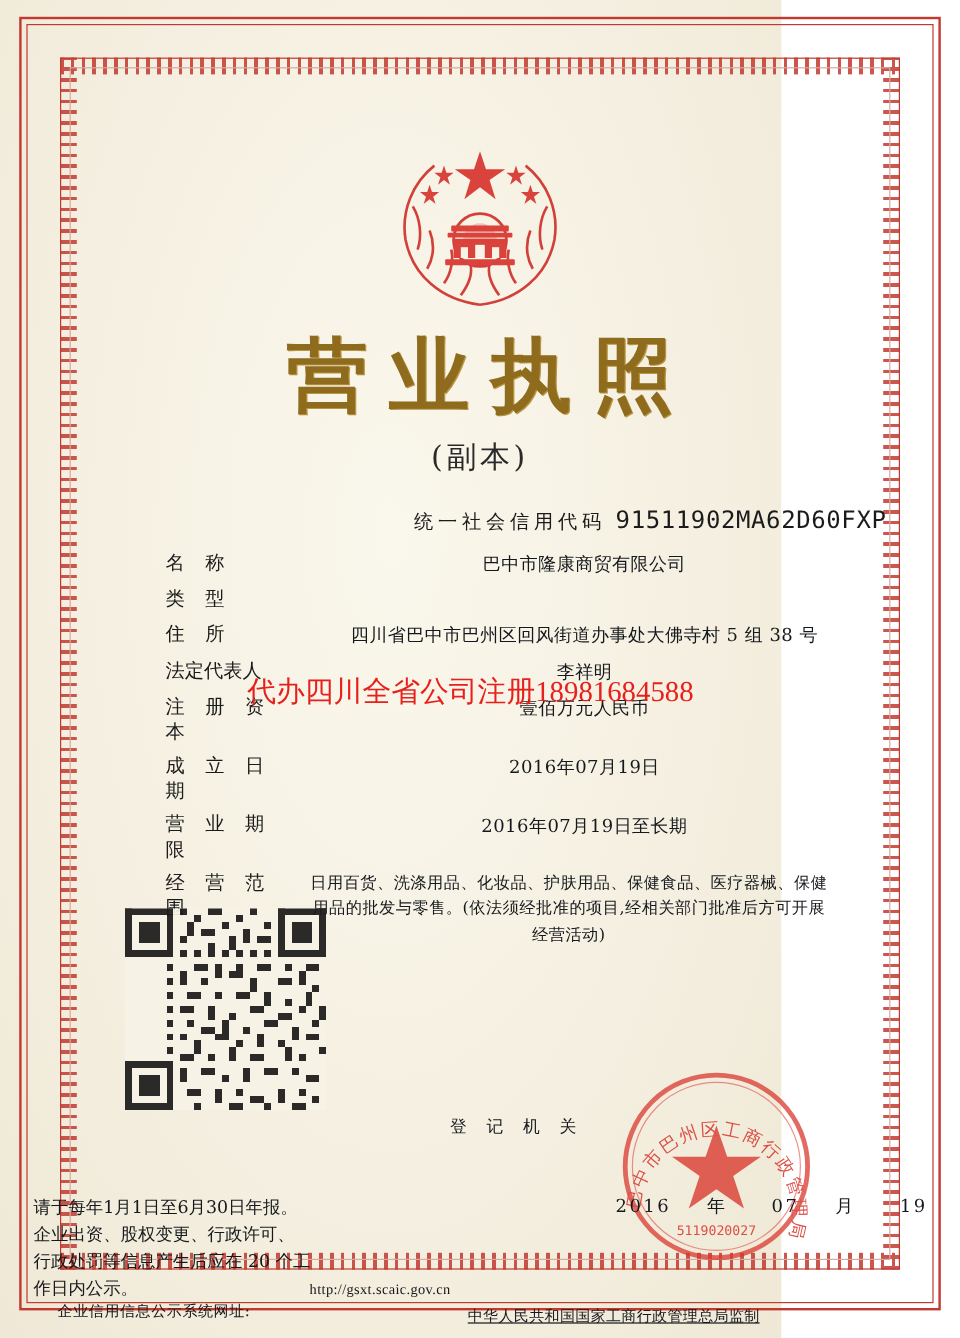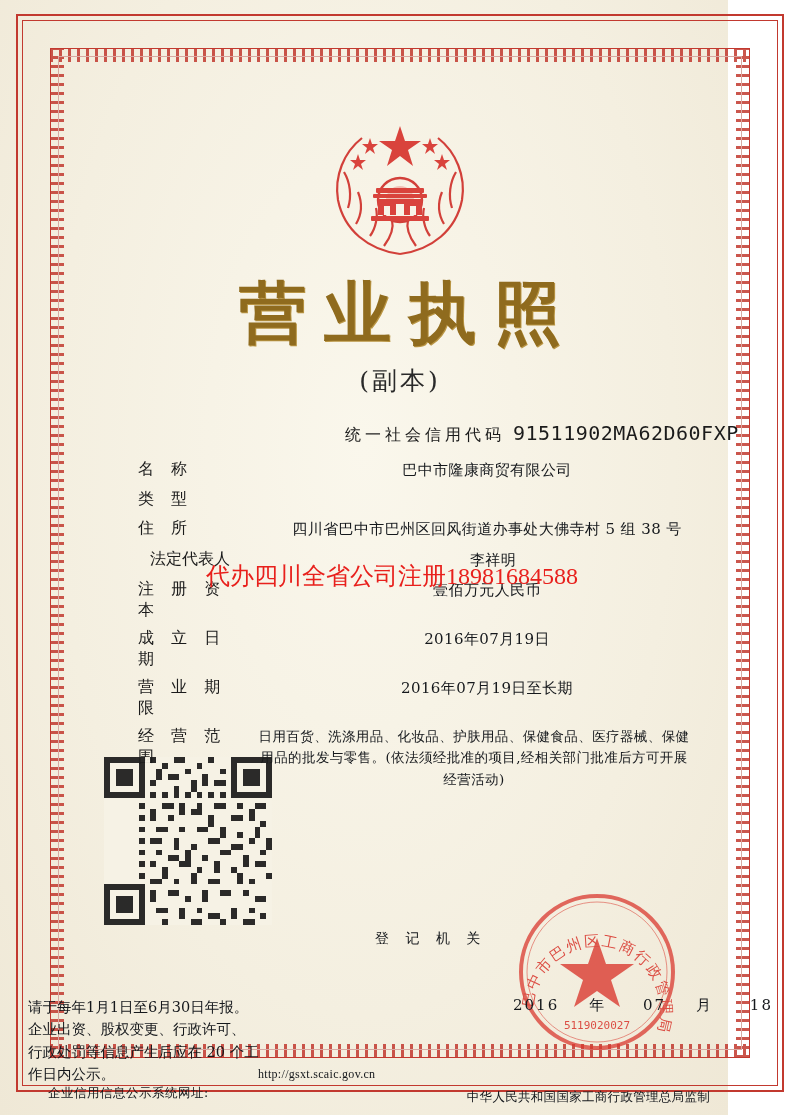--- a/index.html
+++ b/index.html
@@ -12,21 +12,21 @@
     height: 1115px;
     position: relative;
     font-family: "Liberation Serif", serif;
     overflow: hidden;
   }
 
   
   #certificate {
     position: absolute;
     left: 0; top: 0;
-    width: 728px; height: 1115px;
+    width: 651px; height: 1115px;
     background: #f7f3e6;
     background-image:
       radial-gradient(ellipse at 50% 40%, #faf7ec 0%, #f4efe0 60%, #efe8d6 100%);
   }
 
   
   .border-outer {
     position: absolute;
     left: 16px; top: 14px;
     width: 768px; height: 1078px;
@@ -134,21 +134,21 @@
   .field-label {
     width: 118px;
     flex: 0 0 118px;
     font-size: 16px;
     color: #1b1b1b;
     letter-spacing: 6px;
     font-family: "DejaVu Serif", "Liberation Serif", serif;
     display: flex;
     justify-content: flex-start;
   }
-  .field-label.spread4 { letter-spacing: 0; margin-left: 12px; }
+  .field-label.spread4 { letter-spacing: 0; }
   .field-value {
     flex: 1 1 auto;
     font-size: 15px;
     color: #15181c;
     line-height: 1.55;
     font-family: "DejaVu Serif", "Liberation Serif", serif;
     letter-spacing: .4px;
     text-align: center;
   }
   .field-value.scope {
@@ -235,20 +235,21 @@
     font-family: Liberation Serif, serif;
     letter-spacing: .3px;
   }
   .footer-right {
     position: absolute;
     right: 18px; top: 1089px;
     font-size: 12.5px;
     color: #15181c;
     font-family: "DejaVu Serif", "Liberation Serif", serif;
     letter-spacing: .3px;
+    text-decoration: underline;
   }
 </style>
 </head>
 <body>
 
 <div id="certificate">
 
   <div class="border-outer"></div>
   <div class="border-outer2"></div>
   <div class="border-greek"></div>
@@ -490,21 +491,21 @@
     <path id="sealArc" d="M 86,158 m -62,-18 A 64,64 0 1 1 148,140" fill="none"></path>
     <text font-size="15" fill="#d9382f" font-family="'DejaVu Serif',serif" letter-spacing="2">
       <textPath href="#sealArc" startOffset="8%">巴中市巴州区工商行政管理局</textPath>
     </text>
     <text x="86" y="143" text-anchor="middle" font-size="11" fill="#d9382f" font-family="'DejaVu Sans Mono',monospace">5119020027</text>
   </svg>
 
   <div class="date-line">
     <span>2016</span><span>年</span>
     <span>07</span><span>月</span>
-    <span>18</span><span>日</span>
+    <span>19</span><span>日</span>
   </div>
 
   <div class="notice">
     <div>请于每年1月1日至6月30日年报。</div>
     <div>企业出资、股权变更、行政许可、</div>
     <div>行政处罚等信息产生后应在 20 个工</div>
     <div>作日内公示。</div>
   </div>
 
   <div class="footer-left">企业信用信息公示系统网址:</div>

